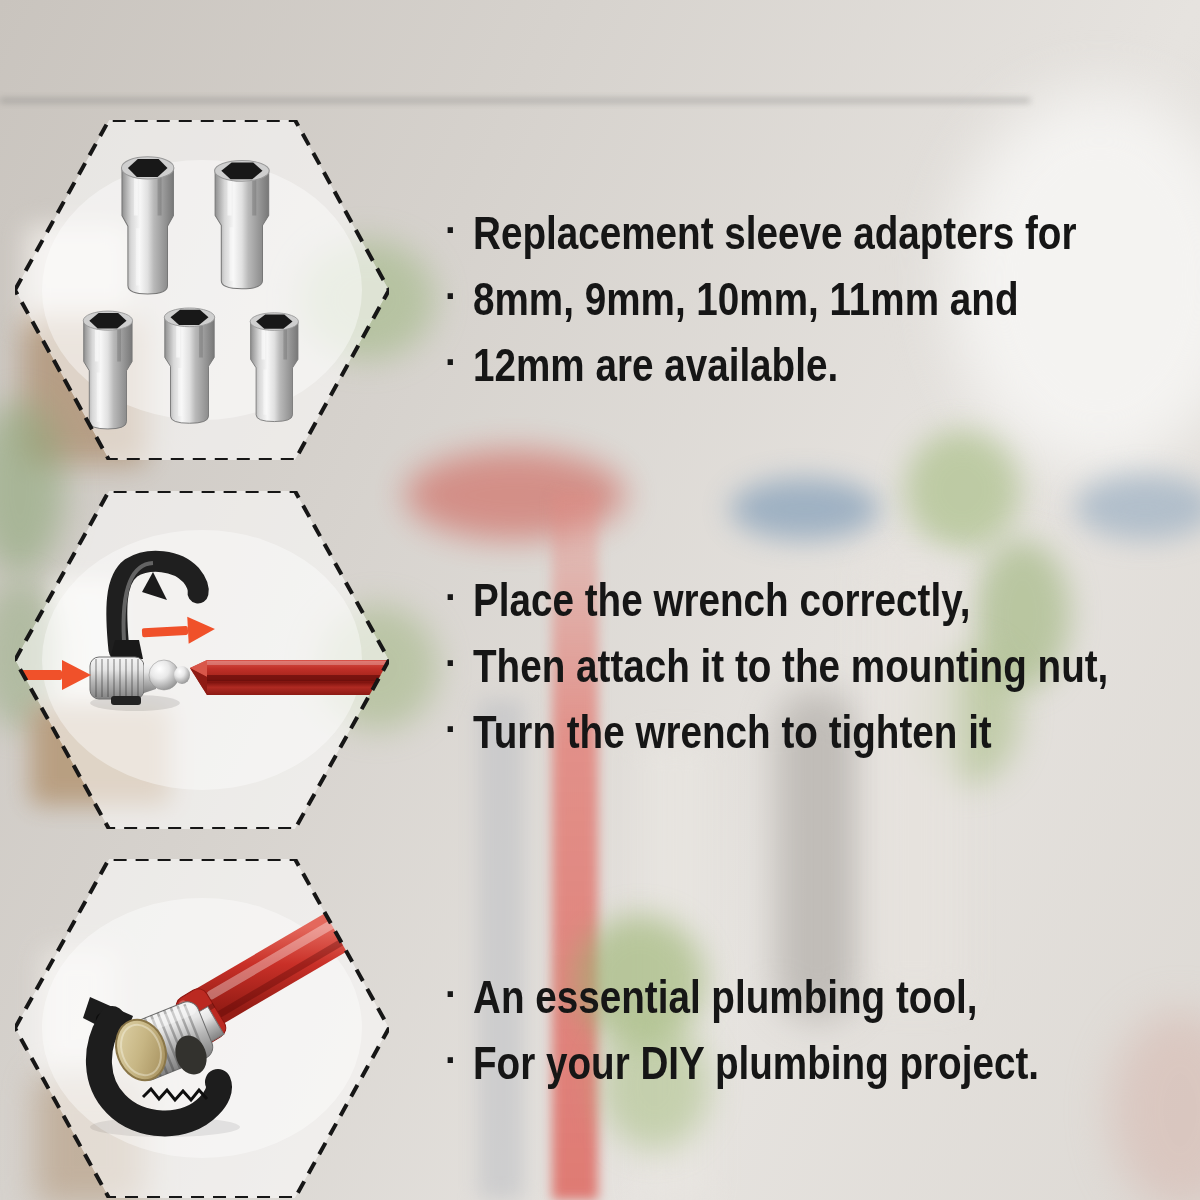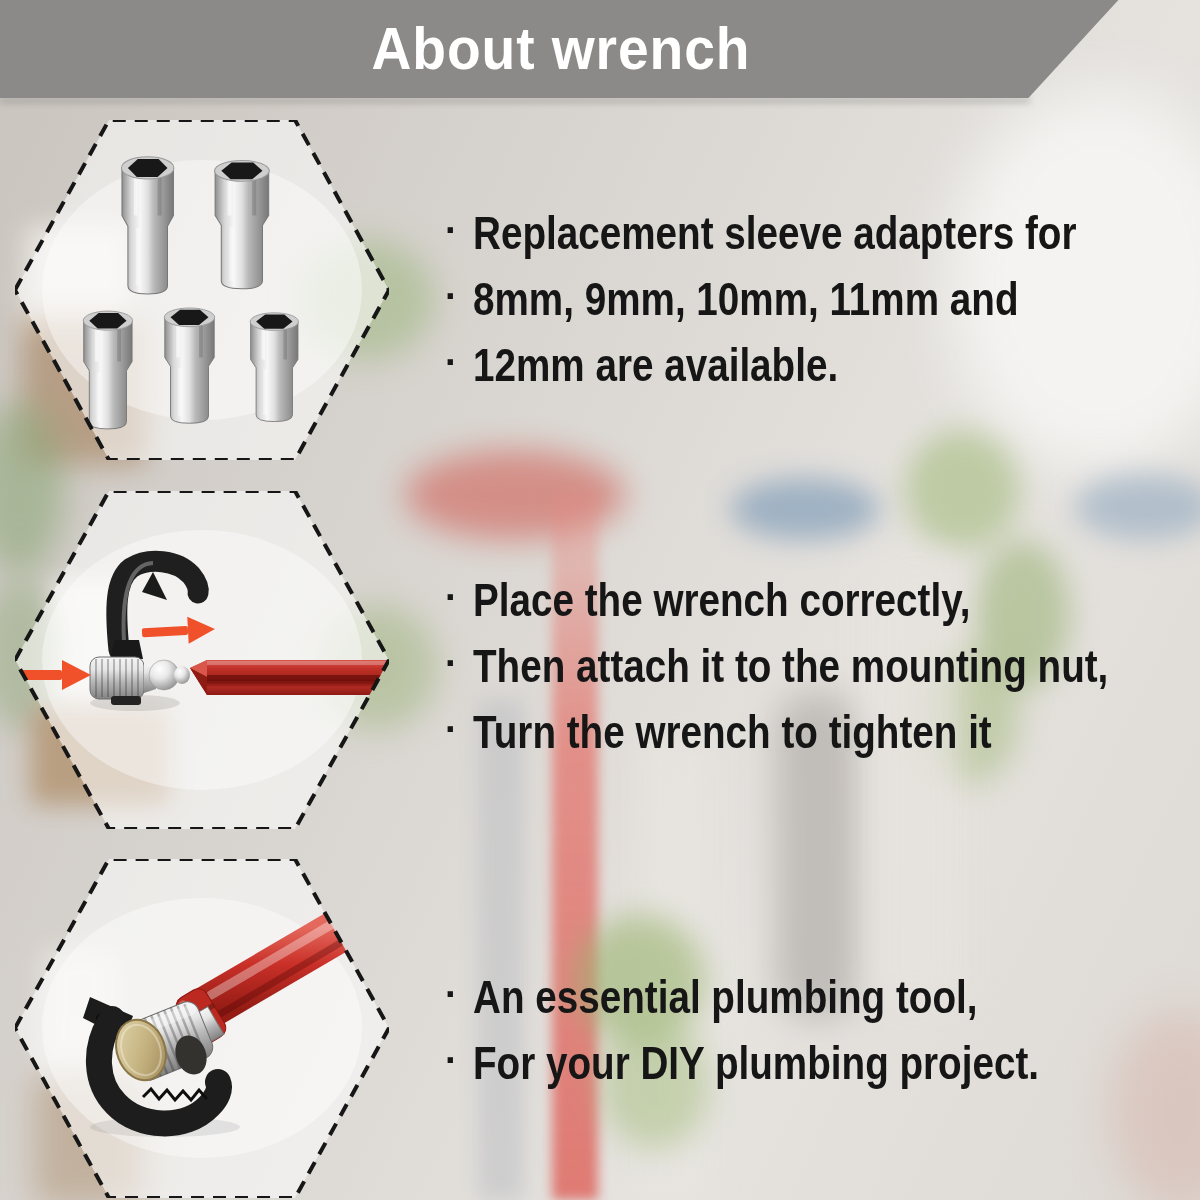--- a/index.html
+++ b/index.html
@@ -111,23 +111,20 @@
         <path d="M18,17 V60" stroke="rgba(255,255,255,0.55)" stroke-width="4"></path>
         <path d="M42,17 V60" stroke="rgba(40,40,40,0.18)" stroke-width="4"></path>
         <path d="M20,72 V126" stroke="rgba(255,255,255,0.4)" stroke-width="4"></path>
         <ellipse cx="30" cy="15" rx="26.5" ry="10.5" fill="#cfcfcf" stroke="#9a9a9a" stroke-width="1"></ellipse>
         <polygon points="10,15 20,6.5 41,6.5 50,15 40,23.5 19,23.5" fill="#181818"></polygon>
       </g>
     </defs>
   </svg>
 
   <div class="banner-shadow"></div>
-  <div class="banner">
-    <div class="banner-text">About wrench</div>
-  </div>
 
   <svg class="hex" style="top:120px" width="374" height="340" viewBox="0 0 374 340">
     <defs>
         <clipPath id="hexClip1">
           <polygon points="0,170 94,0 280,0 374,170 280,340 94,340"></polygon>
         </clipPath>
       </defs>
     <g clip-path="url(#hexClip1)">
       <polygon points="0,170 94,0 280,0 374,170 280,340 94,340" fill="rgba(255,255,255,0.55)"></polygon>
       <ellipse cx="187" cy="170" rx="160" ry="130" fill="rgba(255,255,255,0.4)"></ellipse>

